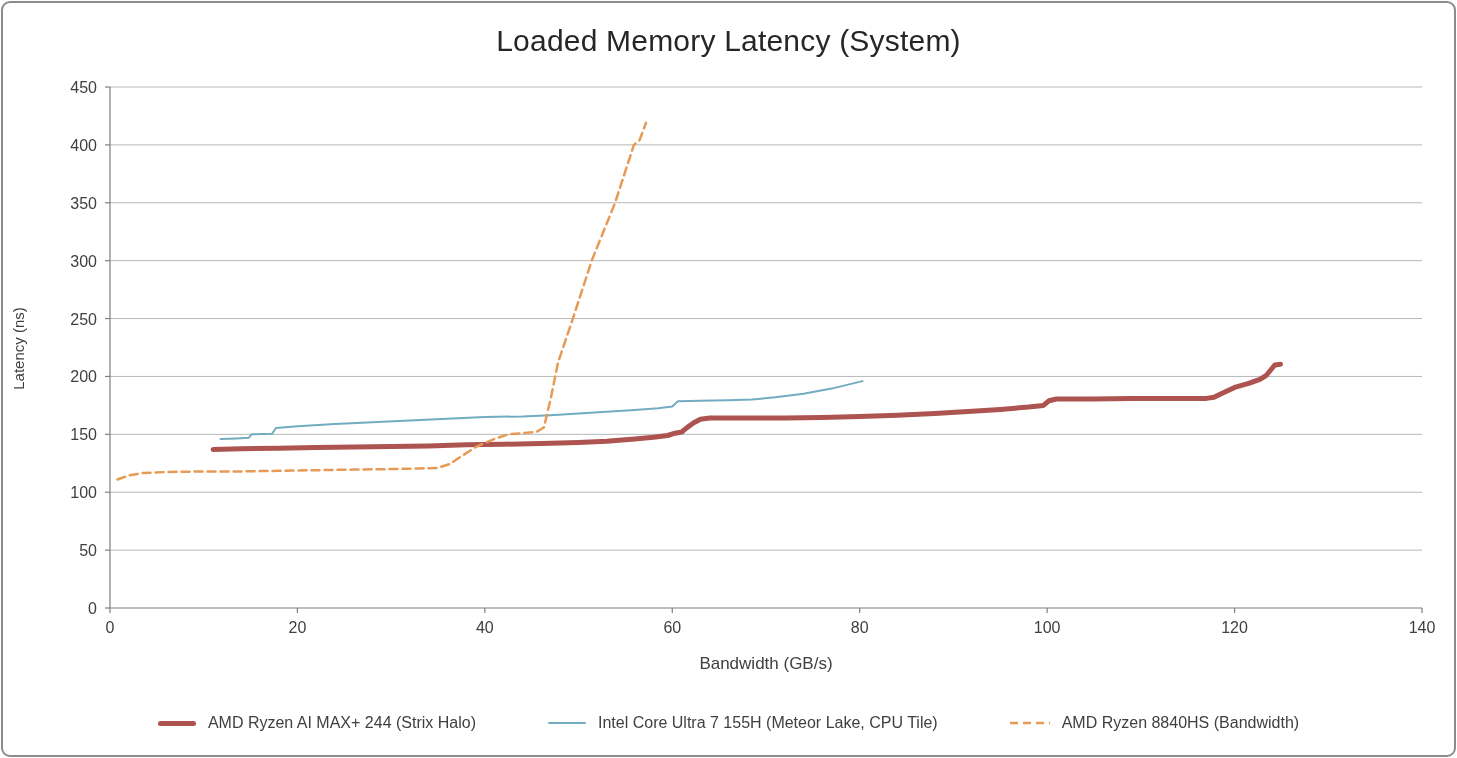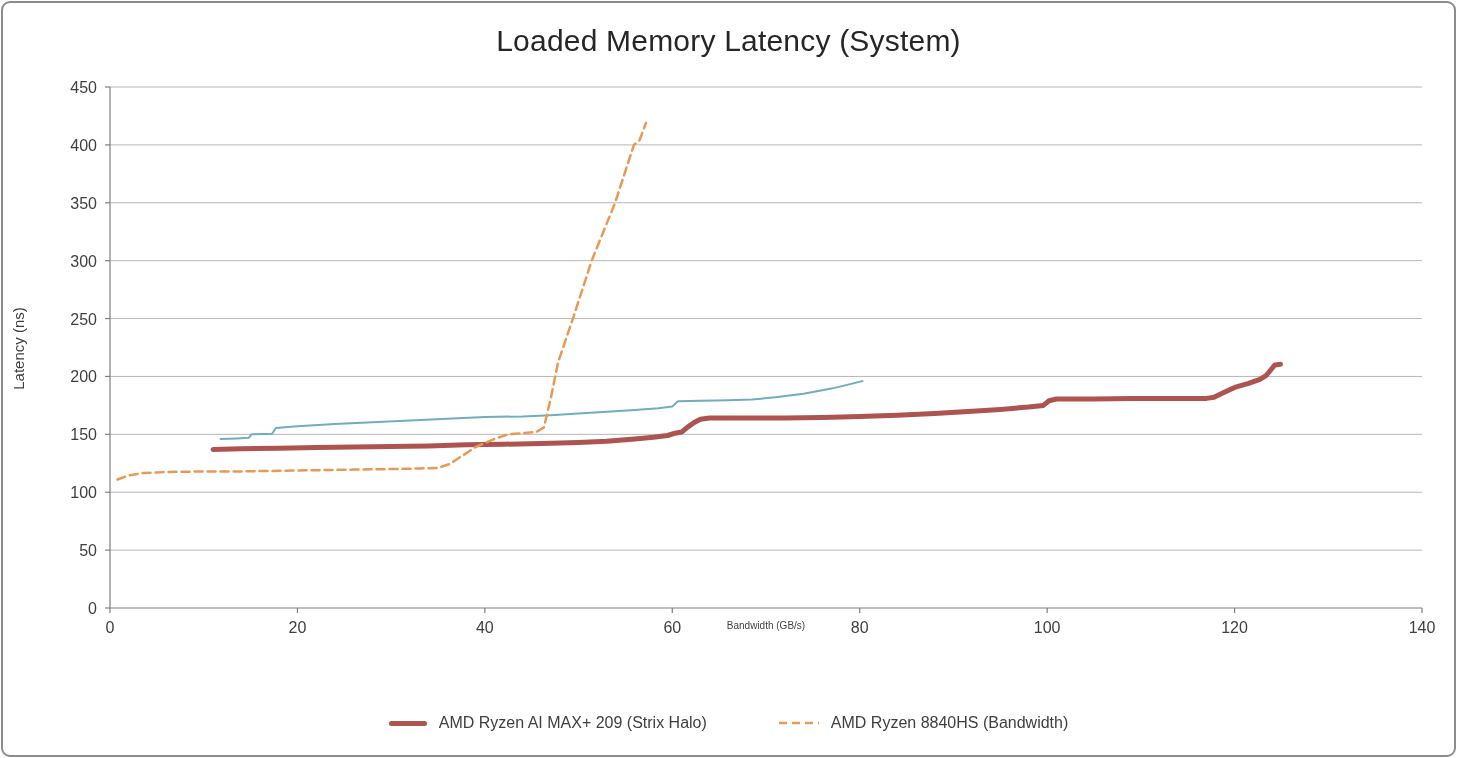--- a/index.html
+++ b/index.html
@@ -26,23 +26,23 @@
     text-align: center;
     font-size: 30px;
     color: #262626;
     letter-spacing: 0.2px;
   }
   #plot-svg { position: absolute; left: 0; top: 0; }
   .x-axis-title {
     position: absolute;
     left: 110px;
     width: 1312px;
-    top: 620px;
+    top: 654px;
     text-align: center;
-    font-size: 10px;
+    font-size: 17px;
     color: #3f3f3f;
   }
   .y-axis-title {
     position: absolute;
     left: -42px;
     top: 340px;
     width: 120px;
     text-align: center;
     font-size: 15px;
     color: #3f3f3f;
@@ -125,21 +125,25 @@
       <polyline points="220.6,439.0 236.5,438.4 248.7,437.8 251.5,434.3 272.1,433.8 275.9,428.0 297.4,426.2 334.9,423.9 372.4,422.2 409.9,420.4 447.4,418.7 484.9,417.0 522.3,416.4 550.5,415.2 578.6,413.5 606.7,411.8 634.8,410.0 658.2,408.3 672.3,406.5 677.9,401.3 700.4,400.8 728.5,400.2 751.9,399.6 775.4,397.3 803.5,393.8 831.6,388.6 862.5,381.1" fill="none" stroke="#72acc0" stroke-width="2" stroke-linejoin="round" stroke-linecap="round"></polyline>
       <polyline points="117.5,479.5 128.7,475.4 142.8,473.1 166.2,472.0 203.7,471.4 241.2,471.4 278.7,470.8 316.2,470.2 353.7,469.6 391.1,469.1 419.3,468.5 438.0,467.9 450.2,463.9 461.4,456.3 475.5,447.1 494.2,439.0 508.3,434.3 522.3,433.2 536.4,432.0 543.9,427.4 550.5,399.6 558.0,362.6 572.9,318.6 591.7,260.7 615.1,202.8 633.9,144.9 639.5,140.3 646.0,122.9" fill="none" stroke="#e79a55" stroke-width="2.5" stroke-linejoin="round" stroke-linecap="round" stroke-dasharray="8 5"></polyline>
     </svg>
 
   <div class="x-axis-title">Bandwidth (GB/s)</div>
   <div class="y-axis-title">Latency (ns)</div>
 
   <div class="legend">
       <div class="legend-item">
         <span class="legend-swatch-solid" style="height: 5px; background: rgb(174, 84, 80);"></span>
-        <span class="legend-label">AMD Ryzen AI MAX+ 209 (Strix Halo)</span>
+        <span class="legend-label">AMD Ryzen AI MAX+ 244 (Strix Halo)</span>
+      </div>
+      <div class="legend-item">
+        <span class="legend-swatch-solid" style="height: 2px; background: rgb(114, 172, 192);"></span>
+        <span class="legend-label">Intel Core Ultra 7 155H (Meteor Lake, CPU Tile)</span>
       </div>
       <div class="legend-item">
         <svg width="40" height="8">
           <line x1="0" y1="4" x2="40" y2="4" stroke="#e79a55" stroke-width="2.5" stroke-dasharray="8 5"></line>
         </svg>
         <span class="legend-label">AMD Ryzen 8840HS (Bandwidth)</span>
       </div>
     </div>
 </div>
 

